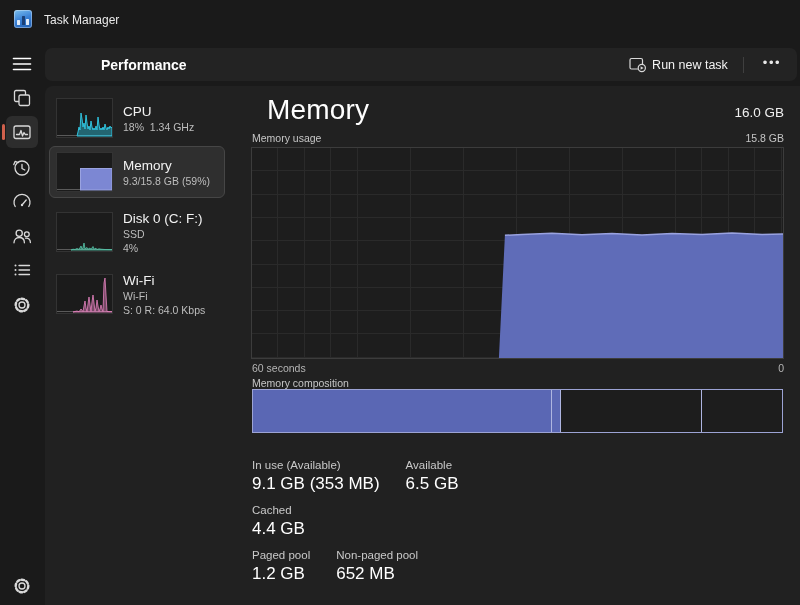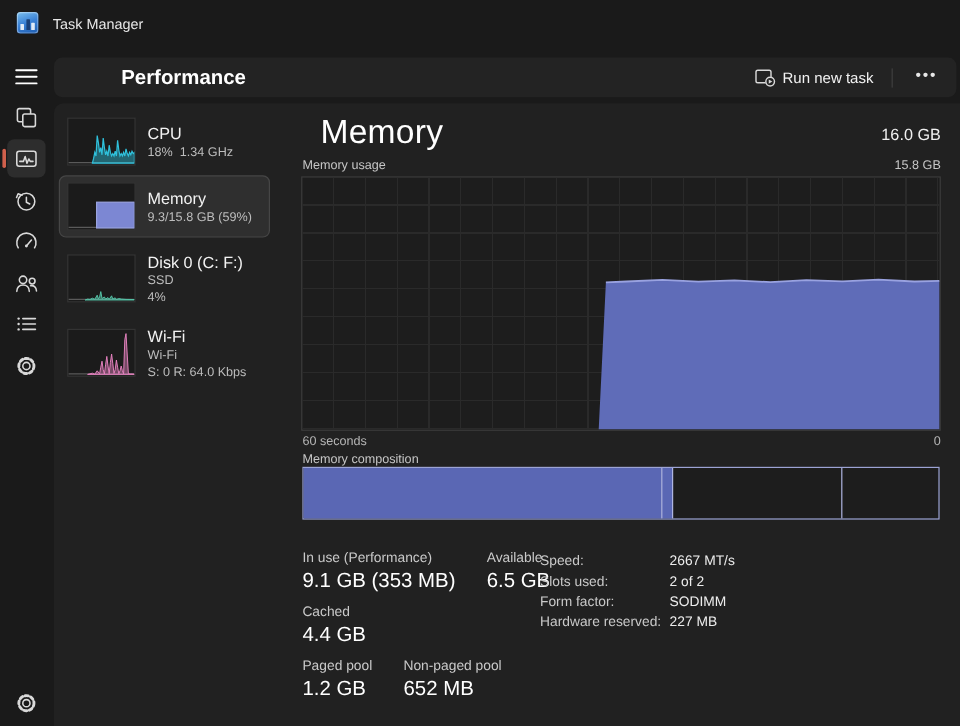--- a/index.html
+++ b/index.html
@@ -20,21 +20,21 @@
   
   .rail{position:absolute;left:0;top:40px;bottom:0;width:45px;}
   .rail-item{position:absolute;left:11px;width:22px;height:22px;display:flex;align-items:center;justify-content:center;cursor:pointer;}
   .rail svg{stroke:#d9d9d9;fill:none;stroke-width:1.3;stroke-linecap:round;stroke-linejoin:round;}
   .rail-item.sel-box{left:6px;width:32px;height:32px;background:#2d2d2d;border-radius:6px;}
   .accent-pill{position:absolute;left:2px;width:3px;height:16px;border-radius:2px;background:#d0604c;}
 
   
   .page-header{position:absolute;left:45px;top:48px;right:3px;height:33px;background:#232323;border-radius:7px;
                display:flex;align-items:center;}
-  .page-title{margin-left:16px;font-size:17px;font-weight:700;color:#fff;padding-left:40px;}
+  .page-title{margin-left:16px;font-size:14px;font-weight:700;color:#fff;padding-left:40px;}
   .header-right{margin-left:auto;display:flex;align-items:center;}
   .run-btn{display:flex;align-items:center;gap:5px;padding:5px 9px;border-radius:4px;cursor:pointer;font-size:12.5px;color:#f2f2f2;}
   .run-btn svg{stroke:#d9d9d9;fill:none;stroke-width:1.2;}
   .hdr-divider{width:1px;height:16px;background:#3f3f3f;margin:0 9px 0 6px;}
   .more-btn{padding:4px 10px 8px 10px;margin-right:6px;border-radius:4px;cursor:pointer;
             font-size:13px;letter-spacing:1.5px;color:#e8e8e8;line-height:10px;}
 
   
   .content{position:absolute;left:45px;top:86px;right:0;bottom:0;background:#212121;border-top-left-radius:8px;}
 
@@ -248,21 +248,21 @@
     <div class="comp-bar">
       <span class="comp-seg filled" style="width: 56.4%;"></span>
       <span class="comp-seg filled" style="width: 1.6%;"></span>
       <span class="comp-seg empty" style="width: 26.6%;"></span>
       <span class="comp-seg empty" style="width: 15.4%;"></span>
     </div>
 
     <div class="stats">
       <div class="stat-row">
         <div class="stat">
-          <div class="stat-label">In use (Performance)</div>
+          <div class="stat-label">In use (Available)</div>
           <div class="stat-value">9.1 GB (353 MB)</div>
         </div>
         <div class="stat">
           <div class="stat-label">Available</div>
           <div class="stat-value">6.5 GB</div>
         </div>
       </div>
       <div class="stat-row">
         <div class="stat">
           <div class="stat-label">Cached</div>
@@ -274,33 +274,15 @@
           <div class="stat-label">Paged pool</div>
           <div class="stat-value">1.2 GB</div>
         </div>
         <div class="stat">
           <div class="stat-label">Non-paged pool</div>
           <div class="stat-value">652 MB</div>
         </div>
       </div>
     </div>
 
-    <div class="details">
-      <div class="detail-row">
-        <span class="detail-label">Speed:</span>
-        <span class="detail-value">2667 MT/s</span>
-      </div>
-      <div class="detail-row">
-        <span class="detail-label">Slots used:</span>
-        <span class="detail-value">2 of 2</span>
-      </div>
-      <div class="detail-row">
-        <span class="detail-label">Form factor:</span>
-        <span class="detail-value">SODIMM</span>
-      </div>
-      <div class="detail-row">
-        <span class="detail-label">Hardware reserved:</span>
-        <span class="detail-value">227 MB</span>
-      </div>
-    </div>
 
   </div>
 </div>
 
 </body></html>

